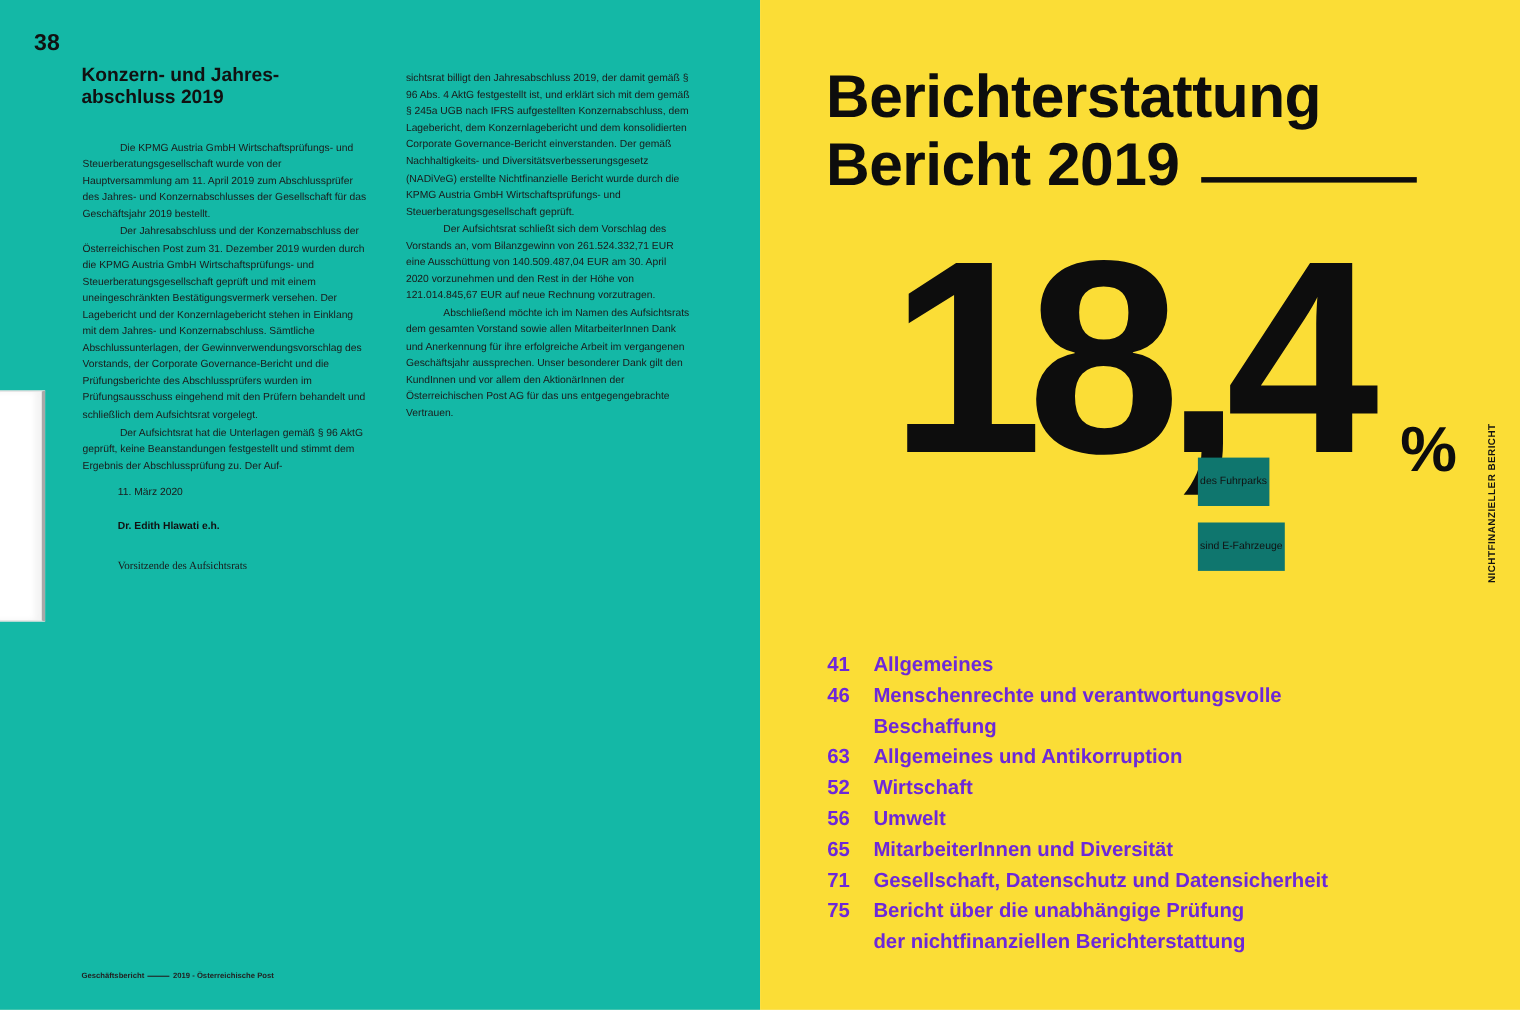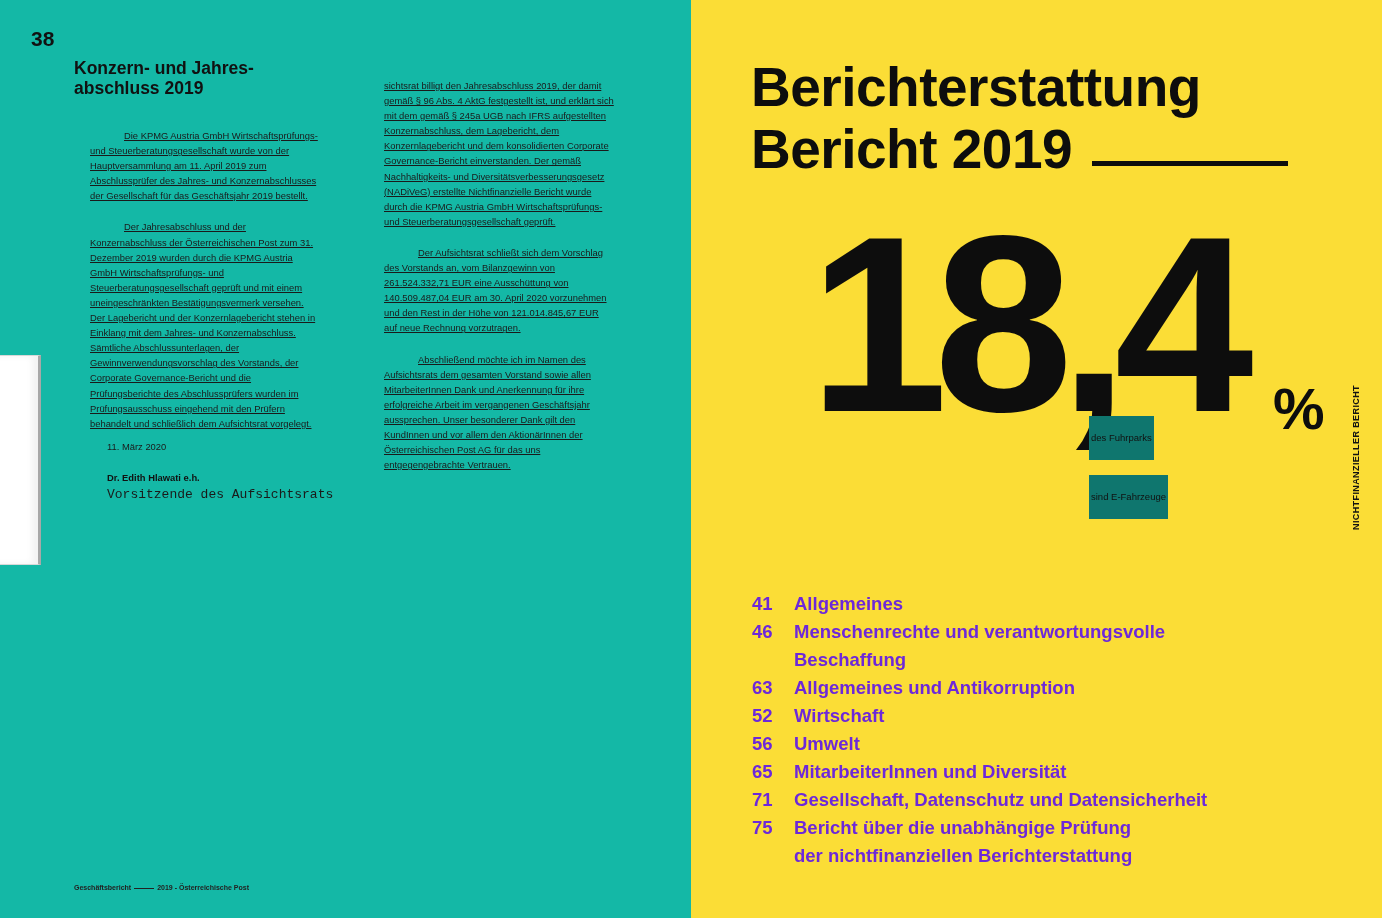--- a/index.html
+++ b/index.html
@@ -27,35 +27,35 @@
       background: #fff;
     }
     .section-title {
       position: absolute; left: 74px; top: 58px; width: 280px;
       font-family: "Liberation Sans", sans-serif; font-weight: bold; font-size: 17.5px; line-height: 20px; color: #111;
     }
     .col {
       position: absolute; font-family: "Liberation Sans", sans-serif;
       font-size: 9.4px; line-height: 15.1px; color: #1a1a1a;
     }
-    .col-1 { left: 74px; top: 112px; width: 262px; }
+    .col-1 { left: 74px; top: 125px; width: 262px; }
     .col-2 { left: 368px; top: 62px; width: 262px; }
-    .col p { margin: 16px; text-decoration: underline; }
+    .col p { margin: 1px; }
     .col p.indent { text-indent: 34px; }
     .date {
       position: absolute; left: 107px; top: 441px;
       font-family: "Liberation Sans", sans-serif; font-size: 9.4px; color: #1a1a1a;
     }
     .sig-name {
       position: absolute; left: 107px; top: 472px;
       font-family: "Liberation Sans", sans-serif; font-size: 9.4px; font-weight: bold; color: #111;
     }
     .sig-role {
-      position: absolute; left: 107px; top: 487px;
-      font-family: Liberation Mono, monospace; font-size: 13px; color: #1a1a1a;
+      position: absolute; left: 107px; top: 509px;
+      font-family: Liberation Serif, serif; font-size: 10px; color: #1a1a1a;
     }
     .footer {
       position: absolute; left: 74px; top: 884px;
       font-family: "Liberation Sans", sans-serif; font-size: 7px; font-weight: bold; color: #222;
     }
     .footer .rule {
       display: inline-block; width: 20px; border-bottom: 1px solid #222; margin: 0 3px; vertical-align: 1px;
     }
     .headline {
       position: absolute; left: 60px; top: 56px;
@@ -100,20 +100,21 @@
   <div class="edge-tab"></div>
 
   <div class="section-title">
     <div>Konzern- und Jahres-</div>
     <div>abschluss 2019</div>
   </div>
 
   <div class="col col-1">
     <p class="indent">Die KPMG Austria GmbH Wirtschaftsprüfungs- und Steuerberatungsgesellschaft wurde von der Hauptversammlung am 11. April 2019 zum Abschlussprüfer des Jahres- und Konzernabschlusses der Gesellschaft für das Geschäftsjahr 2019 bestellt.</p>
     <p class="indent">Der Jahresabschluss und der Konzernabschluss der Österreichischen Post zum 31. Dezember 2019 wurden durch die KPMG Austria GmbH Wirtschaftsprüfungs- und Steuerberatungsgesellschaft geprüft und mit einem uneingeschränkten Bestätigungsvermerk versehen. Der Lagebericht und der Konzernlagebericht stehen in Einklang mit dem Jahres- und Konzernabschluss. Sämtliche Abschlussunterlagen, der Gewinnverwendungsvorschlag des Vorstands, der Corporate Governance-Bericht und die Prüfungsberichte des Abschlussprüfers wurden im Prüfungsausschuss eingehend mit den Prüfern behandelt und schließlich dem Aufsichtsrat vorgelegt.</p>
+    <p class="indent">Der Aufsichtsrat hat die Unterlagen gemäß § 96 AktG geprüft, keine Beanstandungen festgestellt und stimmt dem Ergebnis der Abschlussprüfung zu. Der Auf-</p>
   </div>
 
   <div class="col col-2">
     <p>sichtsrat billigt den Jahresabschluss 2019, der damit gemäß § 96 Abs. 4 AktG festgestellt ist, und erklärt sich mit dem gemäß § 245a UGB nach IFRS aufgestellten Konzernabschluss, dem Lagebericht, dem Konzernlagebericht und dem konsolidierten Corporate Governance-Bericht einverstanden. Der gemäß Nachhaltigkeits- und Diversitätsverbesserungsgesetz (NADiVeG) erstellte Nichtfinanzielle Bericht wurde durch die KPMG Austria GmbH Wirtschaftsprüfungs- und Steuerberatungsgesellschaft geprüft.</p>
     <p class="indent">Der Aufsichtsrat schließt sich dem Vorschlag des Vorstands an, vom Bilanzgewinn von 261.524.332,71 EUR eine Ausschüttung von 140.509.487,04 EUR am 30. April 2020 vorzunehmen und den Rest in der Höhe von 121.014.845,67 EUR auf neue Rechnung vorzutragen.</p>
     <p class="indent">Abschließend möchte ich im Namen des Aufsichtsrats dem gesamten Vorstand sowie allen MitarbeiterInnen Dank und Anerkennung für ihre erfolgreiche Arbeit im vergangenen Geschäftsjahr aussprechen. Unser besonderer Dank gilt den KundInnen und vor allem den AktionärInnen der Österreichischen Post AG für das uns entgegengebrachte Vertrauen.</p>
   </div>
 
   <div class="date">11. März 2020</div>
   <div class="sig-name">Dr. Edith Hlawati e.h.</div>

